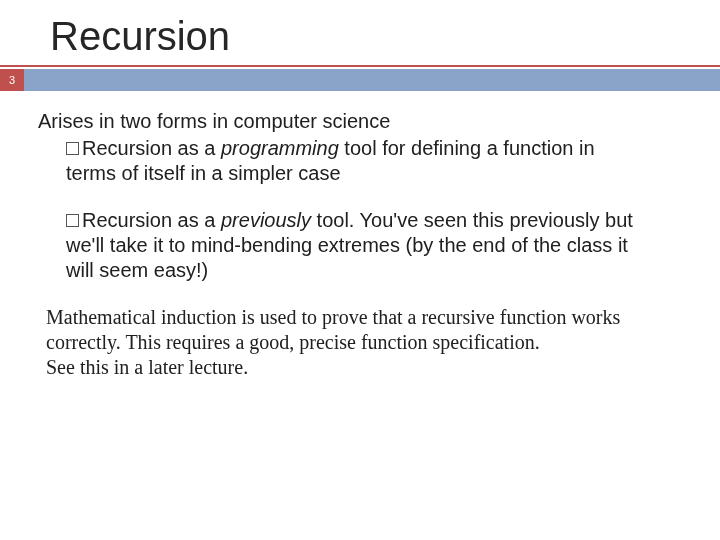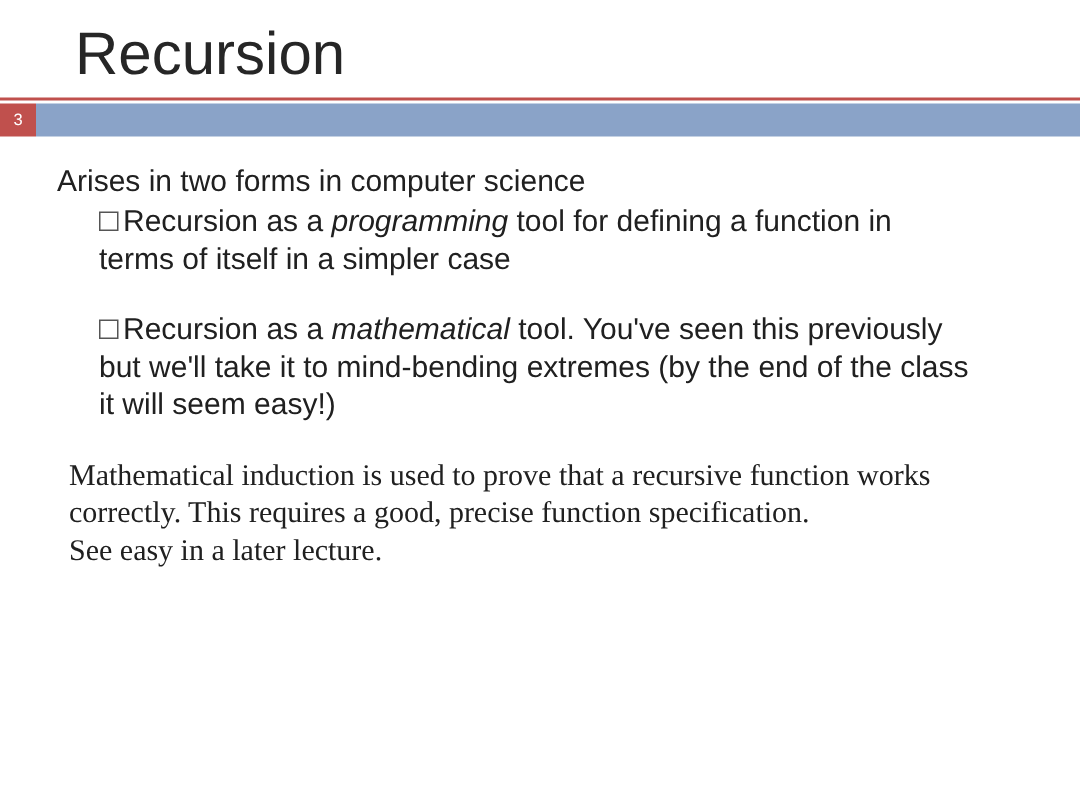--- a/index.html
+++ b/index.html
@@ -95,25 +95,25 @@
 
     <div class="intro">Arises in two forms in computer science</div>
 
     <div class="bullets">
 
       <div class="bullet">
         <span class="checkbox"></span><span>Recursion as a </span><em class="ital">programming</em><span> tool for defining a function in terms of itself in a simpler case</span>
       </div>
 
       <div class="bullet">
-        <span class="checkbox"></span><span>Recursion as a </span><em class="ital">mathematical</em><span> tool. You've seen this previously but we'll take it to mind-bending extremes (by the end of the class it will seem easy!)</span>
+        <span class="checkbox"></span><span>Recursion as a </span><em class="ital">previously</em><span> tool. You've seen this previously but we'll take it to mind-bending extremes (by the end of the class it will seem easy!)</span>
       </div>
 
     </div>
 
     <div class="closing">
       <div>Mathematical induction is used to prove that a recursive function works correctly. This requires a good, precise function specification.</div>
-      <div>See easy in a later lecture.</div>
+      <div>See this in a later lecture.</div>
     </div>
 
   </div>
 
 </div>
 
 </body></html>

